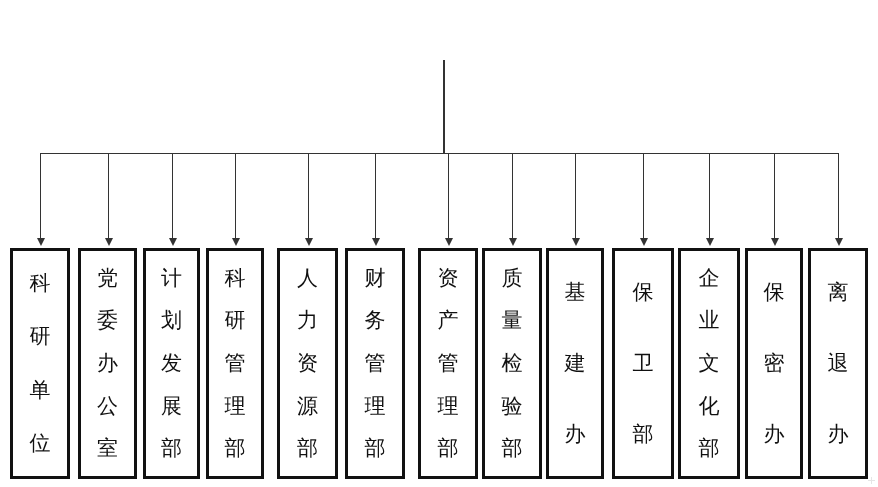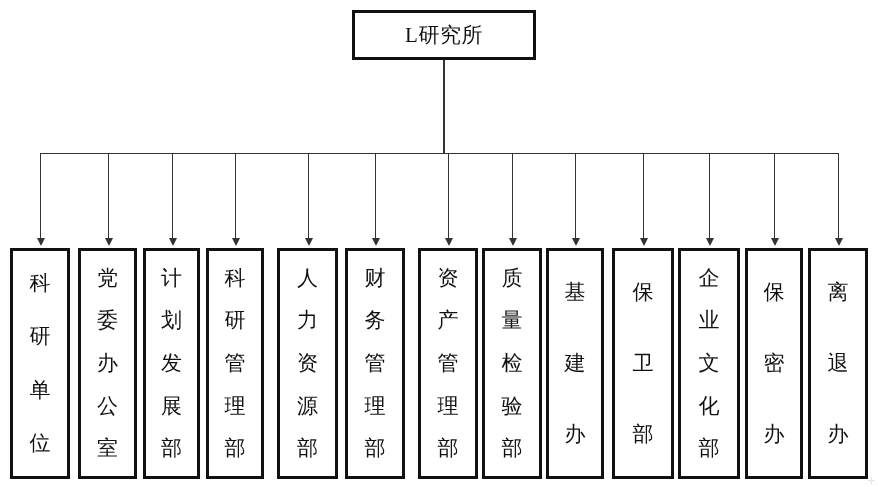--- a/index.html
+++ b/index.html
@@ -89,23 +89,20 @@
     background:
       linear-gradient(to right, transparent 45%, #999 45%, #999 55%, transparent 55%),
       linear-gradient(to bottom, transparent 45%, #999 45%, #999 55%, transparent 55%);
   }
 </style>
 </head>
 <body>
 
 <div id="org-chart">
 
-  <div class="root-box">
-    <span class="root-label">L研究所</span>
-  </div>
 
   <div id="connector-layer">
       <div class="stem" style="left: 443px; top: 60px; width: 2px; height: 93px;"></div>
       <div class="bus" style="left: 40px; top: 153px; width: 798px; height: 1px;"></div>
       <div class="drop" style="left: 40px; top: 153px; height: 85px;"></div>
       <div class="arrow-head" style="left: 36.5px; top: 238px;"></div>
       <div class="drop" style="left: 108px; top: 153px; height: 85px;"></div>
       <div class="arrow-head" style="left: 104.5px; top: 238px;"></div>
       <div class="drop" style="left: 172px; top: 153px; height: 85px;"></div>
       <div class="arrow-head" style="left: 168.5px; top: 238px;"></div>

